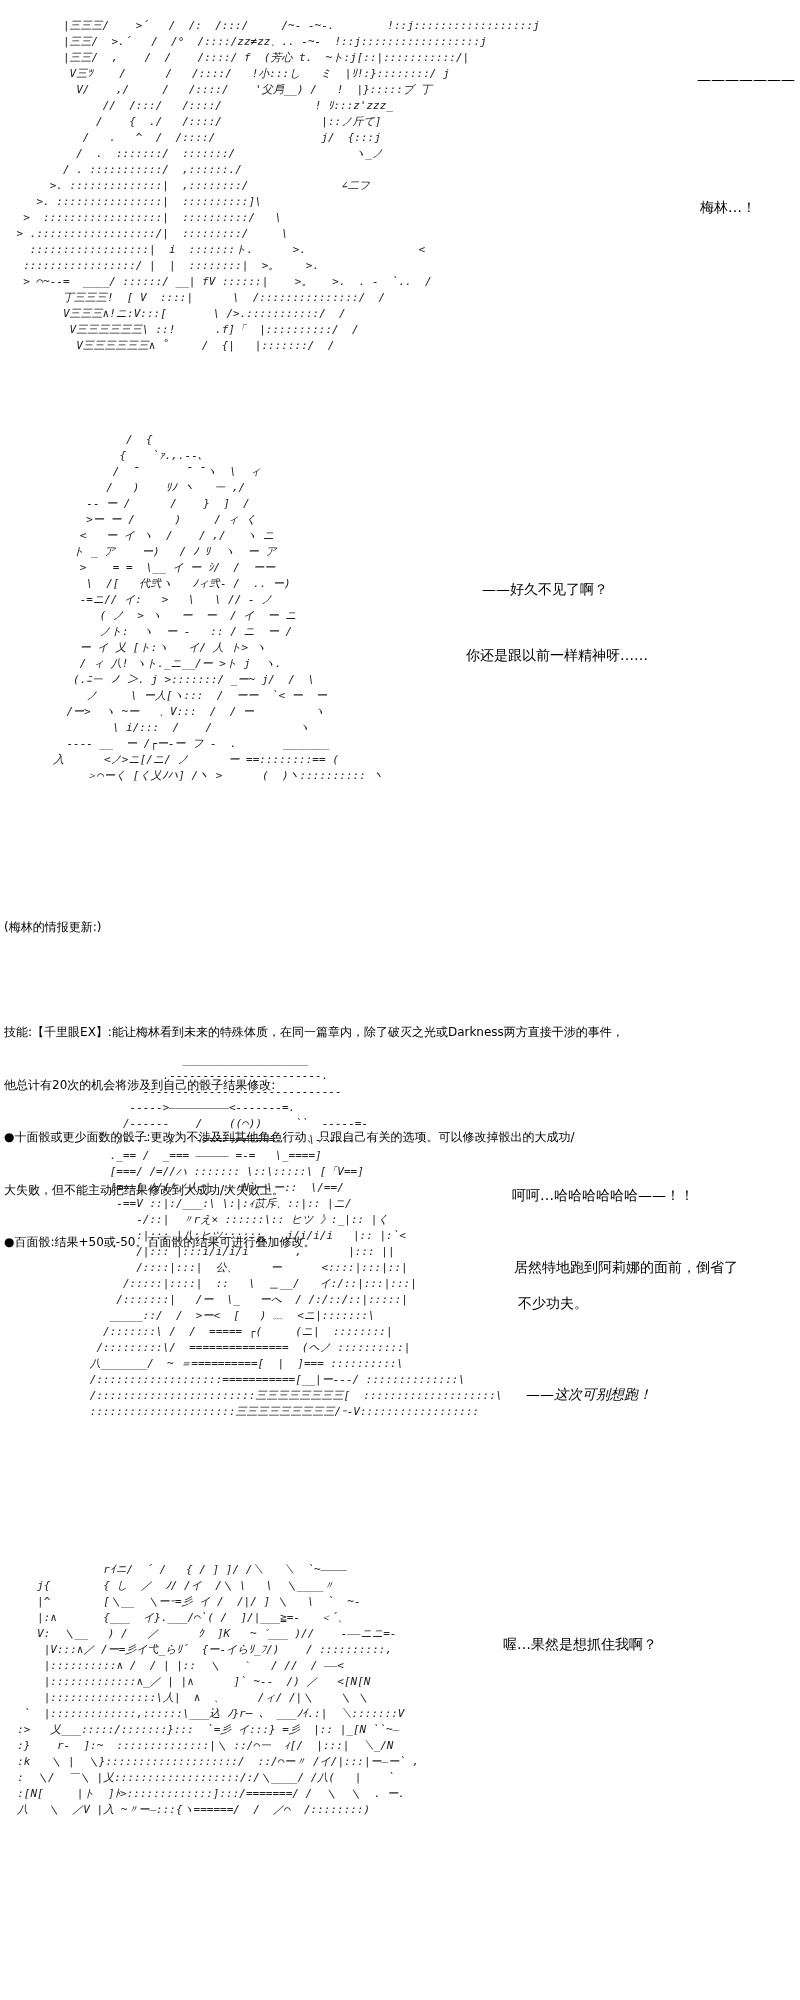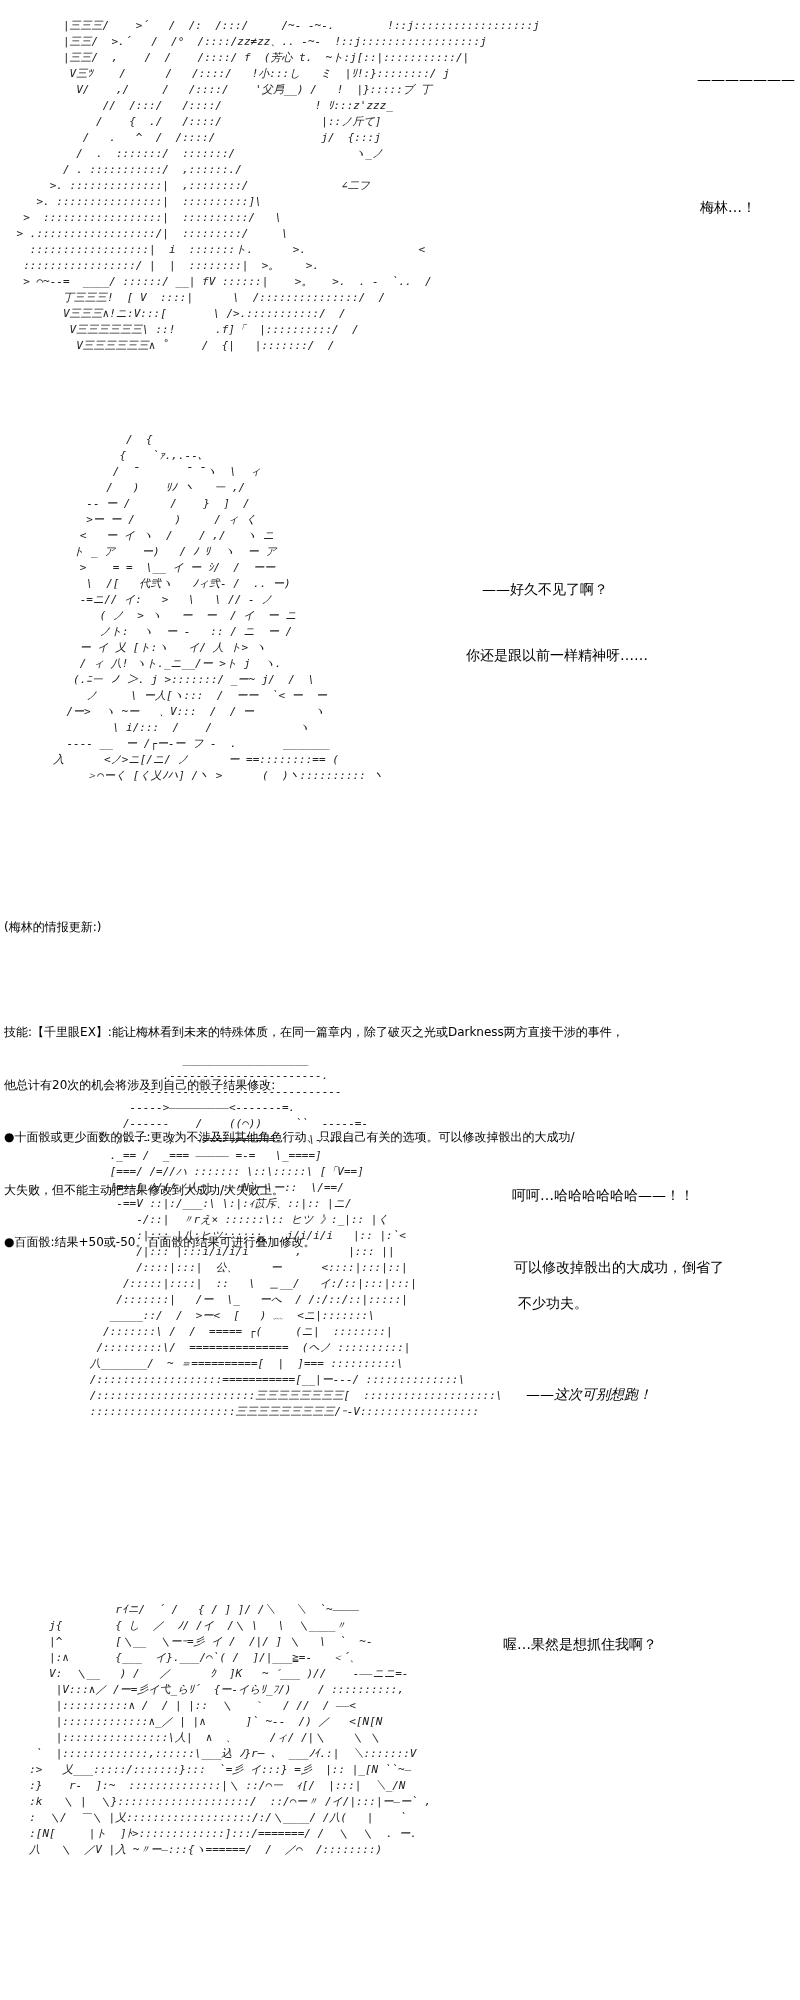--- a/index.html
+++ b/index.html
@@ -92,25 +92,25 @@
         /:::::|::::|  ::   \  ＿__/   イ:/::|:::|:::|
        /:::::::|   /ー  \_   ーへ  / /:/::/::|:::::|
       _____::/  /  &gt;ー&lt;  [   ) ﹏  &lt;ニ|:::::::\
      /:::::::\ /  /  ===== ┌(     (ニ|  ::::::::|
     /:::::::::\/  ===============  (ヘノ ::::::::::|
    八_______/  ~ ＝==========[  |  ]=== ::::::::::\
    /:::::::::::::::::::===========[__|ー---/ ::::::::::::::\
    /::::::::::::::::::::::::三三三三三三三三[  ::::::::::::::::::::\
    ::::::::::::::::::::::三三三三三三三三三/ｰ-V::::::::::::::::::</pre>
 <div class="dlg" style="left:512px; top:1186px;">呵呵…哈哈哈哈哈哈——！！</div>
-<div class="dlg" style="left:514px; top:1258px;">可以修改掉骰出的大成功，倒省了</div>
+<div class="dlg" style="left:514px; top:1258px;">居然特地跑到阿莉娜的面前，倒省了</div>
 <div class="dlg" style="left:518px; top:1294px;">不少功夫。</div>
 <div class="dlg" style="left:526px; top:1385px;font-style:italic;">——这次可别想跑！</div>
 
-<pre class="art" style="left:16px; top:1562px;margin-top:40px;">               rｲニ/  ´ /   { / ] ]/ /＼   ＼  `~————
+<pre class="art" style="left:4px; top:1562px;">               rｲニ/  ´ /   { / ] ]/ /＼   ＼  `~————
      j{        { し  ／  ﾉ/ /イ  /＼ \   \  ＼____〃
      |^        [＼__  ＼ーｰ=彡 イ /  /|/ ] ＼   \  `  ~‐
      |:∧       {___  イ}.___/⌒`( /  ]/|___≧=-   ＜´、
      V:  ＼__   ) /   ／      ｸ  ]K   ~゛___ )//    -——ニニ=-
       |V:::∧／ /ー=彡イ弋_らﾘ´  {ー-イらﾘ_ﾌ/)    / ::::::::::,
       |::::::::::∧ /  / | |::  ＼   ｀   / //  / ——&lt;
       |:::::::::::::∧_／ | |∧      ]` ~--  /) ／   &lt;[N[N
       |::::::::::::::::\人|  ∧  、     /ィ/ /|＼    ＼ ＼
    `  |:::::::::::::,::::::\___込 ﾉ}r─ 、 ___ﾉｲ.:|  ＼:::::::V
   :&gt;   乂___:::::/:::::::}:::  `=彡 イ:::} =彡  |:: |_[N ``~—

